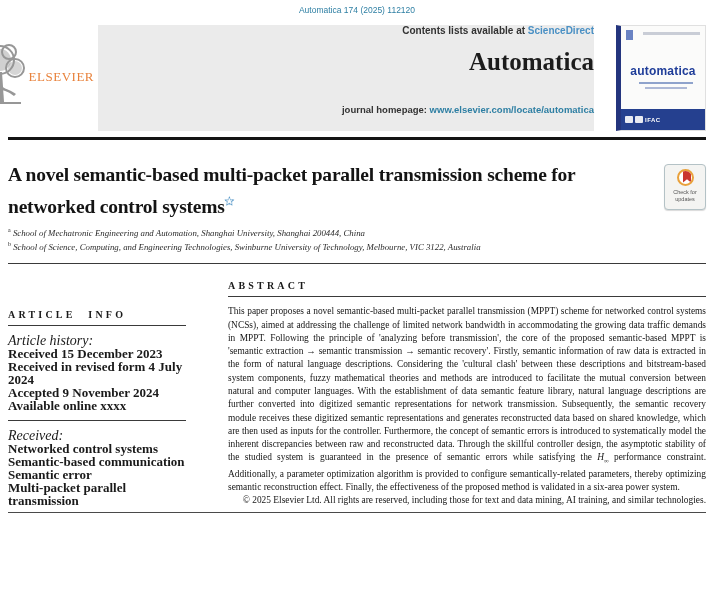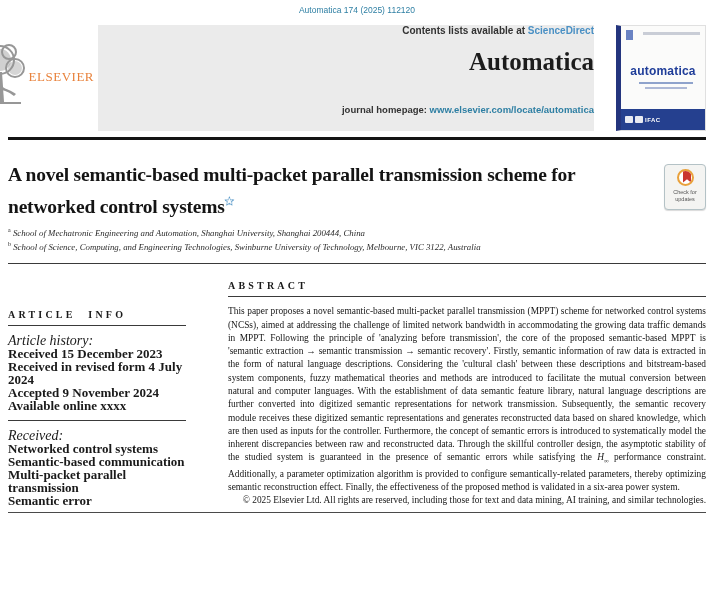--- a/index.html
+++ b/index.html
@@ -165,22 +165,22 @@
       <div class="sec-rule"></div>
       <div class="info-label">Article history:</div>
       <div class="info-item">Received 15 December 2023</div>
       <div class="info-item">Received in revised form 4 July 2024</div>
       <div class="info-item">Accepted 9 November 2024</div>
       <div class="info-item">Available online xxxx</div>
       <div class="mid-rule"></div>
       <div class="info-label" style="margin-top:0;">Received:</div>
       <div class="info-item">Networked control systems</div>
       <div class="info-item">Semantic-based communication</div>
+      <div class="info-item">Semantic error</div>
       <div class="info-item">Multi-packet parallel transmission</div>
-      <div class="info-item">Semantic error</div>
     </div>
 
     <div class="col-right">
       <div class="sec-head">ABSTRACT</div>
       <div class="sec-rule"></div>
       <div class="abstract-p"><span>This paper proposes a novel semantic-based multi-packet parallel transmission (MPPT) scheme for networked control systems (NCSs), aimed at addressing the challenge of limited network bandwidth in accommodating the growing data traffic demands in MPPT. Following the principle of 'analyzing before transmission', the core of the proposed semantic-based MPPT is 'semantic extraction → semantic transmission → semantic recovery'. Firstly, semantic information of raw data is extracted in the form of natural language descriptions. Considering the 'cultural clash' between these descriptions and bitstream-based system components, fuzzy mathematical theories and methods are introduced to facilitate the mutual conversion between natural and computer languages. With the establishment of data semantic feature library, natural language descriptions are further converted into digitized semantic representations for network transmission. Subsequently, the semantic recovery module receives these digitized semantic representations and generates reconstructed data based on shared knowledge, which are then used as inputs for the controller. Furthermore, the concept of semantic errors is introduced to systematically model the inherent discrepancies between raw and reconstructed data. Through the skillful controller design, the asymptotic stability of the studied system is guaranteed in the presence of semantic errors while satisfying the </span><span class="hinf">H</span><sub>∞</sub><span> performance constraint. Additionally, a parameter optimization algorithm is provided to configure semantically-related parameters, thereby optimizing semantic reconstruction effect. Finally, the effectiveness of the proposed method is validated in a six-area power system.</span></div>
       <div class="copyright">© 2025 Elsevier Ltd. All rights are reserved, including those for text and data mining, AI training, and similar technologies.</div>
     </div>
   </div>
 

